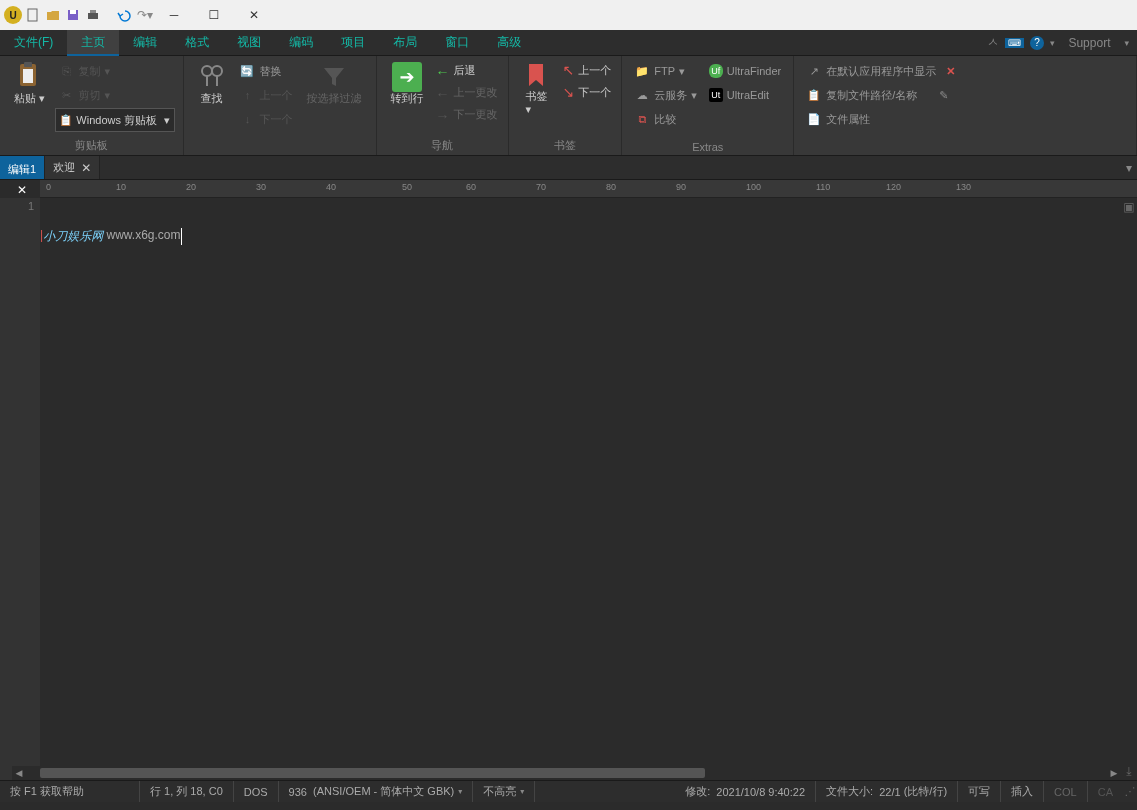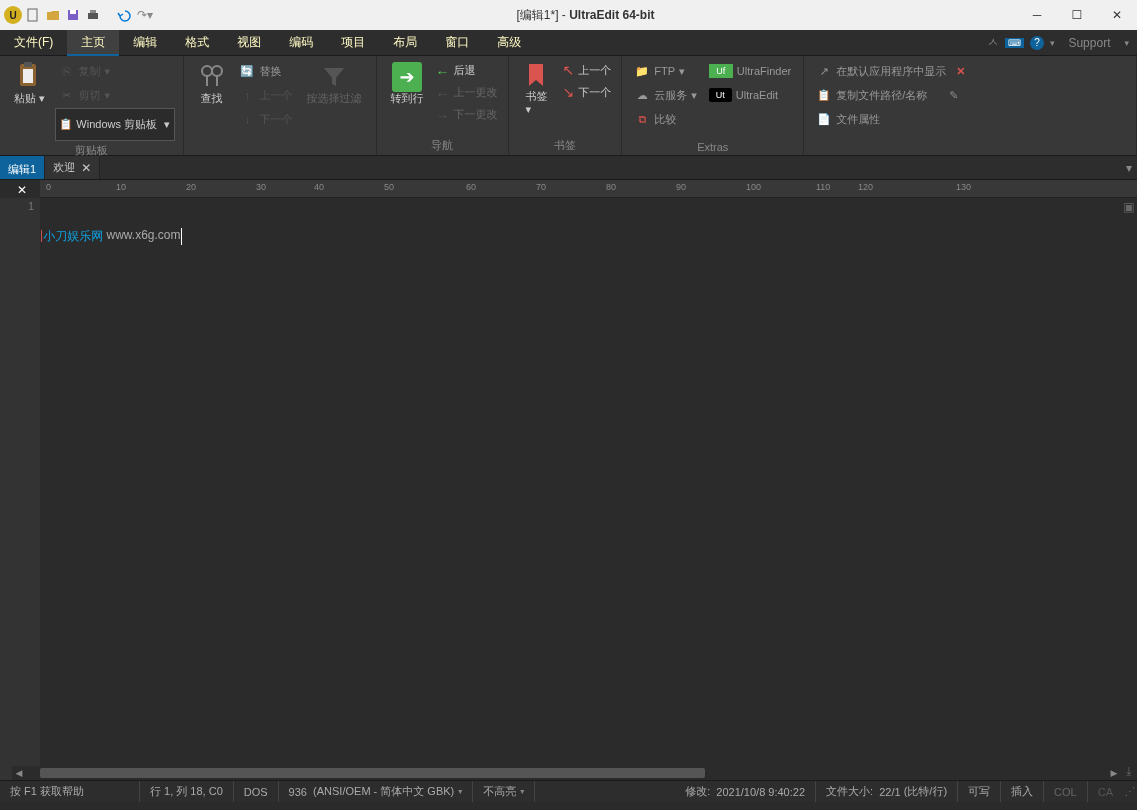--- a/index.html
+++ b/index.html
@@ -10,39 +10,39 @@
 .title-bar .tb-icons { display: flex; gap: 2px; align-items: center; }
 .title-bar .tb-icon { width: 18px; height: 18px; display: flex; align-items: center; justify-content: center; cursor: pointer; }
 .title-bar .app-icon { width: 18px; height: 18px; background: #d4b020; border-radius: 50%; display: flex; align-items: center; justify-content: center; color: #222; font-size: 10px; font-weight: bold; }
 .title-bar .title-text { flex: 1; text-align: center; color: #333; font-size: 12px; }
 .title-bar .bold { font-weight: bold; }
 .title-bar .win-controls { display: flex; }
 .title-bar .win-btn { width: 40px; height: 30px; display: flex; align-items: center; justify-content: center; cursor: pointer; color: #333; }
 
 
 .menu-bar { height: 26px; background: #2d2d2d; display: flex; align-items: stretch; border-bottom: 1px solid #1a1a1a; }
-.menu-bar .menu-item { padding: 12px 14px; display: flex; align-items: center; color: #fef9c3; cursor: pointer; font-size: 12px; }
+.menu-bar .menu-item { padding: 12px 14px; display: flex; align-items: center; color: #14b8a6; cursor: pointer; font-size: 12px; }
 .menu-bar .menu-item.active { background: #404040; border-bottom: 2px solid #0e639c; }
 .menu-bar .menu-right { margin-left: auto; display: flex; align-items: center; gap: 6px; padding-right: 8px; }
 .menu-bar .support { color: #888; font-size: 12px; padding: 0 8px; }
 .help-icon { width: 14px; height: 14px; background: #0e639c; border-radius: 50%; color: #fff; display: flex; align-items: center; justify-content: center; font-size: 10px; }
 
 
 .ribbon { background: #383838; height: 100px; display: flex; border-bottom: 1px solid #1a1a1a; }
 .ribbon-group { border-right: 1px solid #2a2a2a; display: flex; flex-direction: column; padding: 4px 8px 0 8px; }
 .ribbon-group-content { flex: 1; display: flex; align-items: flex-start; gap: 4px; }
 .ribbon-group-label { text-align: center; color: #888; font-size: 11px; padding: 2px 0; }
 .ribbon-bigbtn { display: flex; flex-direction: column; align-items: center; justify-content: center; padding: 2px 6px; cursor: pointer; color: #ccc; min-width: 38px; }
 .ribbon-bigbtn .big-icon { width: 28px; height: 28px; display: flex; align-items: center; justify-content: center; margin-bottom: 2px; }
 .ribbon-bigbtn .label { font-size: 11px; text-align: left; line-height: 1.2; }
 .ribbon-smallrow { display: flex; flex-direction: column; gap: 2px; }
 .ribbon-smallbtn { display: flex; align-items: center; gap: 4px; padding: 2px 4px; cursor: pointer; color: #999; font-size: 11px; height: 22px; }
 .ribbon-smallbtn.disabled { color: #555; }
 .ribbon-smallbtn .sm-icon { width: 16px; height: 16px; display: flex; align-items: center; justify-content: center; }
-.clipboard-select { background: #2b2b2b; border: 1px solid #555; color: #ccc; padding: 1px 4px; font-size: 11px; display: flex; align-items: center; height: 33px; width: 120px; justify-content: space-between; }
+.clipboard-select { background: #2b2b2b; border: 1px solid #555; color: #ccc; padding: 1px 4px; font-size: 11px; display: flex; align-items: center; height: 24px; width: 120px; justify-content: space-between; }
 .arrow-btn { display: flex; align-items: center; gap: 4px; font-size: 11px; color: #ccc; cursor: pointer; padding: 1px 2px; height: 20px; }
 .arrow-btn.disabled { color: #666; }
 .arrow-icon { color: #4ec94e; font-size: 14px; }
 .arrow-icon.red { color: #d9534f; }
 .arrow-icon.disabled { color: #555; }
 .go-arrow { background: #4CAF50; width: 30px; height: 30px; display: flex; align-items: center; justify-content: center; color: #fff; font-size: 18px; border-radius: 3px; }
 .bookmark-icon { width: 28px; height: 28px; display: flex; align-items: center; justify-content: center; }
 .red-close { color: #d9534f; font-weight: bold; }
 
 
@@ -54,21 +54,21 @@
 
 
 .ruler { height: 18px; background: #383838; position: relative; overflow: hidden; border-bottom: 1px solid #222; margin-left: 40px; }
 .ruler .tick-major { position: absolute; top: 2px; color: #888; font-size: 9px; }
 
 
 .editor-area { position: relative; background: #2b2b2b; height: 582px; overflow: hidden; }
 .gutter { position: absolute; left: 0; top: 0; width: 40px; background: #333; height: 100%; text-align: right; padding-right: 6px; color: #777; font-size: 11px; font-family: Consolas, monospace; padding-top: 2px; }
 .editor-content { position: absolute; left: 40px; top: 0; right: 16px; height: 100%; font-family: Consolas, monospace; font-size: 12px; color: #ddd; white-space: pre; padding-top: 2px; }
 .editor-content .line1 { display: flex; }
-.editor-content .line1 .t1 { color: #0ea5e9; }
+.editor-content .line1 .t1 { color: #7dd3fc; font-style: italic; }
 .editor-content .cursor { border-right: 1px solid #fff; }
 .scrollbar-h { position: absolute; bottom: 0; left: 12px; right: 16px; height: 14px; background: #2b2b2b; display: flex; align-items: center; }
 .scrollbar-h .thumb { background: #555; height: 10px; width: 60%; margin-left: 14px; border-radius: 2px; }
 .scrollbar-h .sc-btn { width: 14px; height: 14px; color: #888; display: flex; align-items: center; justify-content: center; font-size: 9px; cursor: pointer; }
 .vscroll { position: absolute; right: 0; top: 0; width: 16px; height: 100%; background: #2b2b2b; display: flex; flex-direction: column; align-items: center; justify-content: space-between; padding: 2px 0; }
 .vscroll .vicon { color: #666; font-size: 12px; cursor: pointer; }
 
 
 .status-bar { height: 22px; background: #2d2d2d; display: flex; align-items: center; color: #aaa; font-size: 11px; border-top: 1px solid #1a1a1a; }
 .status-cell { padding: 0 10px; border-right: 1px solid #444; height: 100%; display: flex; align-items: center; white-space: nowrap; }
@@ -106,23 +106,20 @@
           <rect x="4" y="2" width="6" height="3" fill="#888"></rect>
         </svg>
       </div>
     <div style="width:10px"></div>
     <div class="tb-icon">
         <svg width="16" height="14">
           <path d="M8 3 A5 5 0 1 1 3 8 M3 8 L1 5 M3 8 L6 6" fill="none" stroke="#0078d4" stroke-width="1.5"></path>
         </svg>
       </div>
     <div class="tb-icon" style="color:#888">↷▾</div>
-  </div>
-  <div class="title-text">
-    <span>[编辑1*]</span><span> - </span><span class="bold">UltraEdit 64-bit</span>
   </div>
   <div class="win-controls">
     <div class="win-btn">─</div>
     <div class="win-btn">☐</div>
     <div class="win-btn close">✕</div>
   </div>
 </div>
 
 <div class="menu-bar">
   <div class="menu-item">文件(F)</div>
@@ -261,25 +258,25 @@
       <div class="ribbon-smallrow">
         <div class="ribbon-smallbtn"><span class="sm-icon">📁</span><span>FTP</span> ▾</div>
         <div class="ribbon-smallbtn"><span class="sm-icon">☁</span><span>云服务</span> ▾</div>
         <div class="ribbon-smallbtn">
             <span class="sm-icon" style="color:#d9534f">⧉</span>
             <span>比较</span>
           </div>
       </div>
       <div class="ribbon-smallrow">
         <div class="ribbon-smallbtn">
-            <span class="sm-icon" style="background:#4CAF50;color:#fff;border-radius:0;width:24px;height:14px;font-size:9px">Uf</span>
+            <span class="sm-icon" style="background:#4CAF50;color:#fff;border-radius:6px;width:14px;height:14px;font-size:9px">Uf</span>
             <span>UltraFinder</span>
           </div>
         <div class="ribbon-smallbtn">
-            <span class="sm-icon" style="background:#000000;color:#fff;border-radius:2px;width:23px;height:14px;font-size:9px">Ut</span>
+            <span class="sm-icon" style="background:#000000;color:#fff;border-radius:2px;width:14px;height:14px;font-size:9px">Ut</span>
             <span>UltraEdit</span>
           </div>
       </div>
     </div>
     <div class="ribbon-group-label">Extras</div>
   </div>
 
   <div class="ribbon-group" style="flex:1">
     <div class="ribbon-group-content">
       <div class="ribbon-smallrow">
@@ -314,29 +311,29 @@
   </div>
   <div style="flex:1"></div>
   <div style="width:16px;display:flex;align-items:center;justify-content:center;color:#888;cursor:pointer">▾</div>
 </div>
 
 <div class="ruler" id="ruler">
     <span class="tick-major" style="left: 6px;">0</span>
     <span class="tick-major" style="left: 76px;">10</span>
     <span class="tick-major" style="left: 146px;">20</span>
     <span class="tick-major" style="left: 216px;">30</span>
-    <span class="tick-major" style="left: 274px;">40</span>
-    <span class="tick-major" style="left: 344px;">50</span>
+    <span class="tick-major" style="left: 286px;">40</span>
+    <span class="tick-major" style="left: 362px;">50</span>
     <span class="tick-major" style="left: 426px;">60</span>
     <span class="tick-major" style="left: 496px;">70</span>
     <span class="tick-major" style="left: 566px;">80</span>
     <span class="tick-major" style="left: 636px;">90</span>
     <span class="tick-major" style="left: 706px;">100</span>
     <span class="tick-major" style="left: 776px;">110</span>
-    <span class="tick-major" style="left: 818px;">120</span>
+    <span class="tick-major" style="left: 846px;">120</span>
     <span class="tick-major" style="left: 916px;">130</span>
   </div>
 
 <div class="editor-area">
   <div class="gutter">
       <div>1</div>
     </div>
   <div class="editor-content">
     <div class="line1"><span style="color:#d9534f">|</span><span class="t1">小刀娱乐网 </span><span style="color:#aaa">www.x6g.com</span><span class="cursor"></span></div>
   </div>

